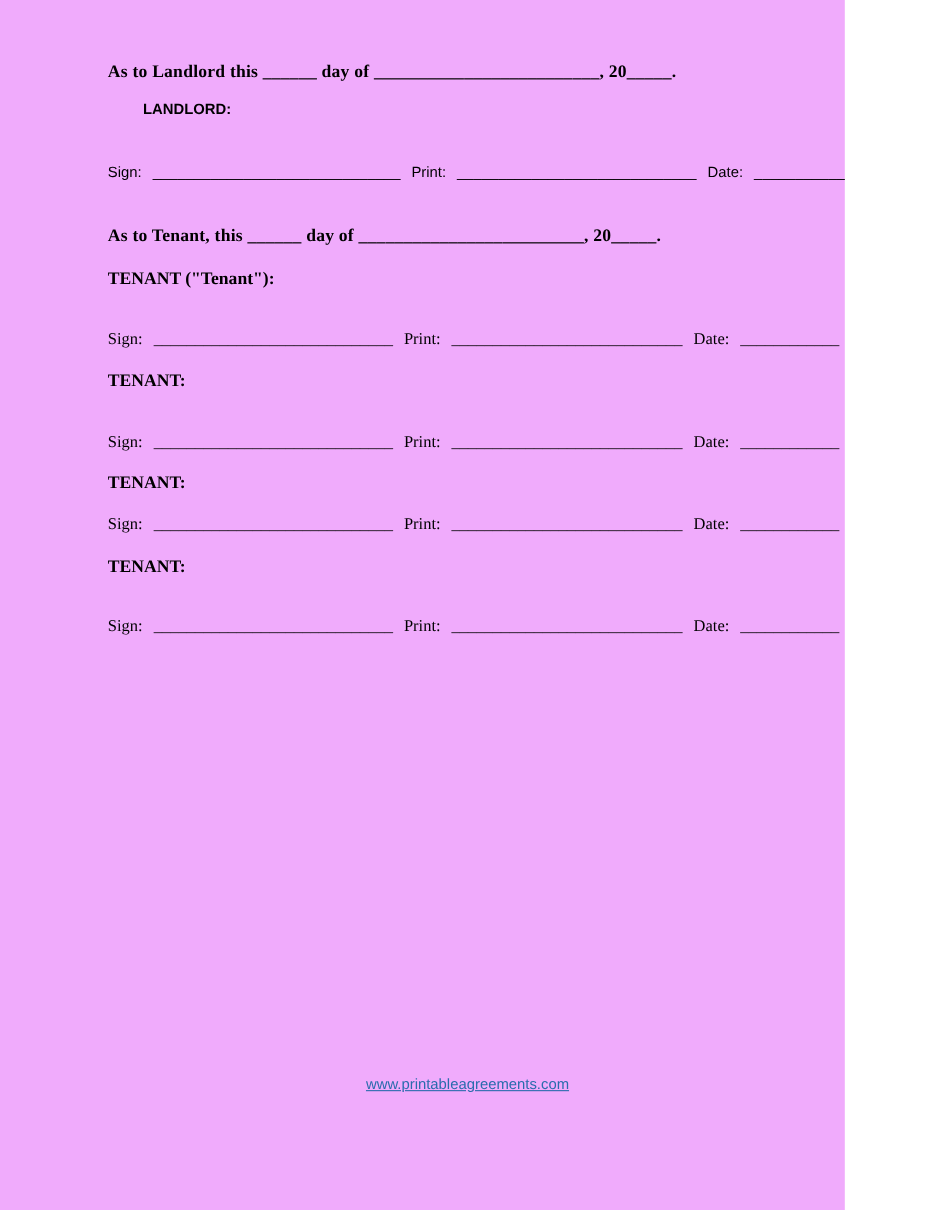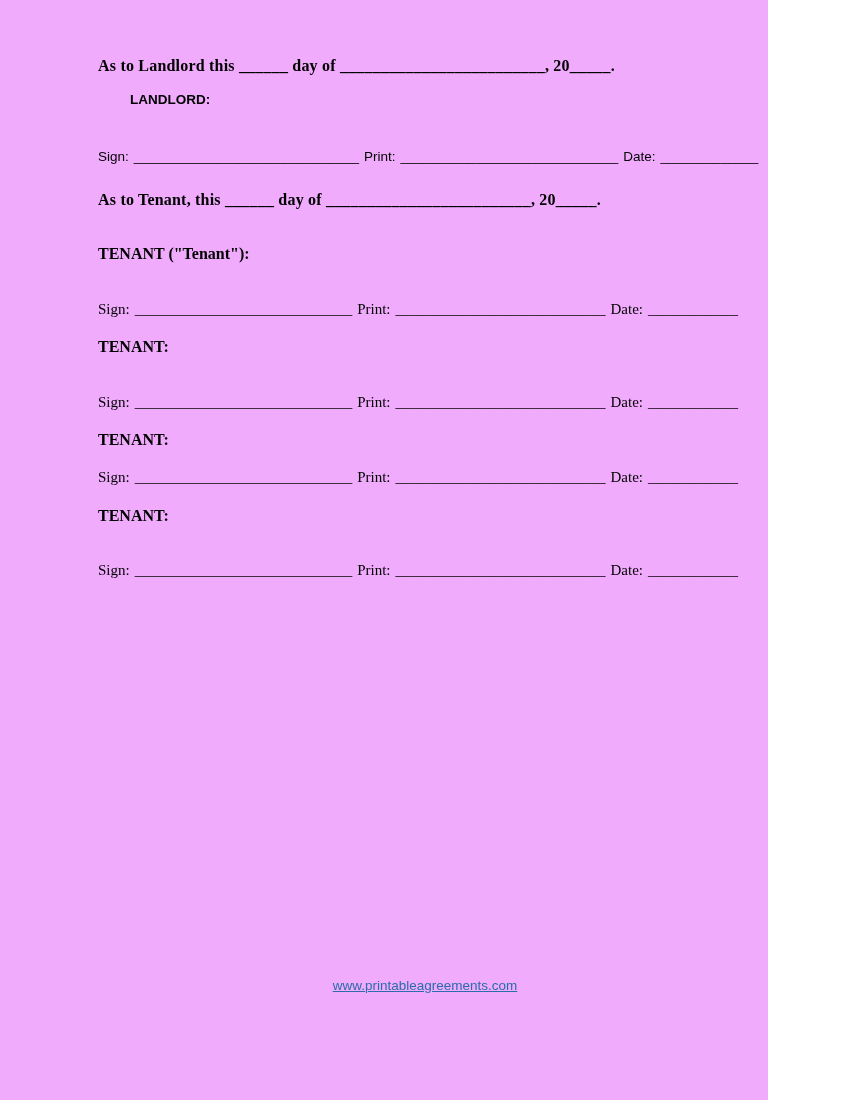--- a/index.html
+++ b/index.html
@@ -37,21 +37,21 @@
   
   .party-serif {
     font-family: "Liberation Serif", serif;
     font-weight: bold;
     font-size: 16px;
   }
   
   .sig-row {
     display: flex;
     align-items: flex-end;
-    gap: 5px;
+    gap: 10px;
   }
   .sig-sans {
     font-family: "Liberation Sans", sans-serif;
     font-size: 13.5px;
   }
   .sig-serif {
     font-family: "Liberation Serif", serif;
     font-size: 15px;
   }
   .footer {
@@ -80,21 +80,21 @@
 
   <div class="line sig-row sig-sans" style="top:149px">
     <span>Sign:</span>
     <span>______________________________</span>
     <span>Print:</span>
     <span>_____________________________</span>
     <span>Date:</span>
     <span>_____________</span>
   </div>
 
-  <div class="line exec-heading" style="top:191px">As to Tenant, this ______ day of _________________________, 20_____.</div>
+  <div class="line exec-heading" style="top:206px">As to Tenant, this ______ day of _________________________, 20_____.</div>
 
   <div class="line party-serif" style="top:245px">TENANT ("Tenant"):</div>
 
   <div class="line sig-row sig-serif" style="top:301px">
     <span>Sign:</span>
     <span>_____________________________</span>
     <span>Print:</span>
     <span>____________________________</span>
     <span>Date:</span>
     <span>____________</span>

